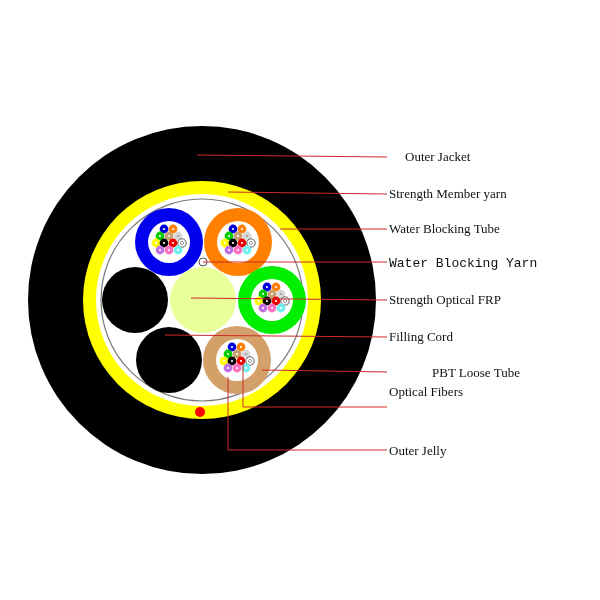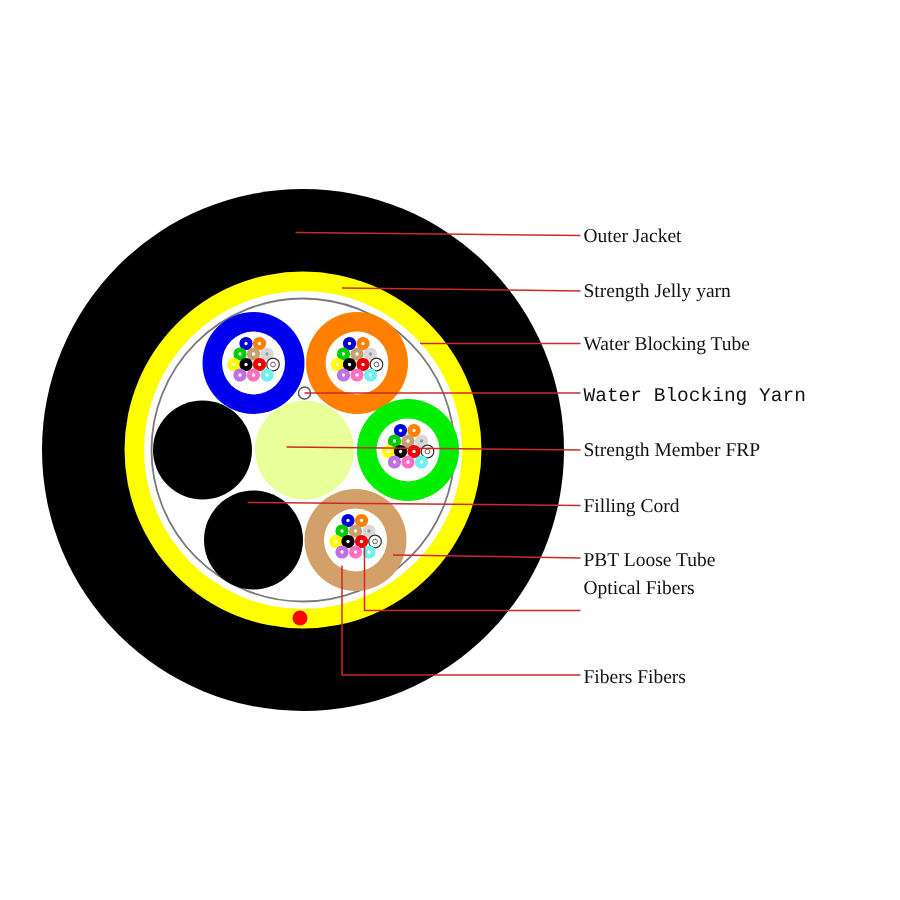--- a/index.html
+++ b/index.html
@@ -152,22 +152,22 @@
       <polyline points="203,262 387,262" fill="none" stroke="#cc2a2a" stroke-width="1"></polyline>
       <polyline points="191,298 387,300" fill="none" stroke="#cc2a2a" stroke-width="1"></polyline>
       <polyline points="165,335 387,337" fill="none" stroke="#cc2a2a" stroke-width="1"></polyline>
       <polyline points="262,370 387,372" fill="none" stroke="#cc2a2a" stroke-width="1"></polyline>
       <polyline points="243,362 243,407 387,407" fill="none" stroke="#cc2a2a" stroke-width="1"></polyline>
       <polyline points="228,377 228,450 387,450" fill="none" stroke="#cc2a2a" stroke-width="1"></polyline>
     </g>
 </svg>
 
 <div id="labels">
-  <div class="label" style="top: 157px;">Outer Jacket</div>
-  <div class="label" style="top: 194px;">Strength Jelly yarn</div>
+  <div class="label" style="top: 157px; margin-left: 16px;">Outer Jacket</div>
+  <div class="label" style="top: 194px;">Strength Member yarn</div>
   <div class="label" style="top: 229px;">Water Blocking Tube</div>
   <div class="label" style="top: 264px; font-family: Liberation Mono, monospace;">Water Blocking Yarn</div>
-  <div class="label" style="top: 300px;">Strength Member FRP</div>
+  <div class="label" style="top: 300px;">Strength Optical FRP</div>
   <div class="label" style="top: 337px;">Filling Cord</div>
-  <div class="label" style="top: 373px;">PBT Loose Tube</div>
+  <div class="label" style="top: 373px; margin-left: 43px;">PBT Loose Tube</div>
   <div class="label" style="top: 392px;">Optical Fibers</div>
-  <div class="label" style="top: 451px;">Fibers Fibers</div>
+  <div class="label" style="top: 451px;">Outer Jelly</div>
 </div>
 
 </body></html>

